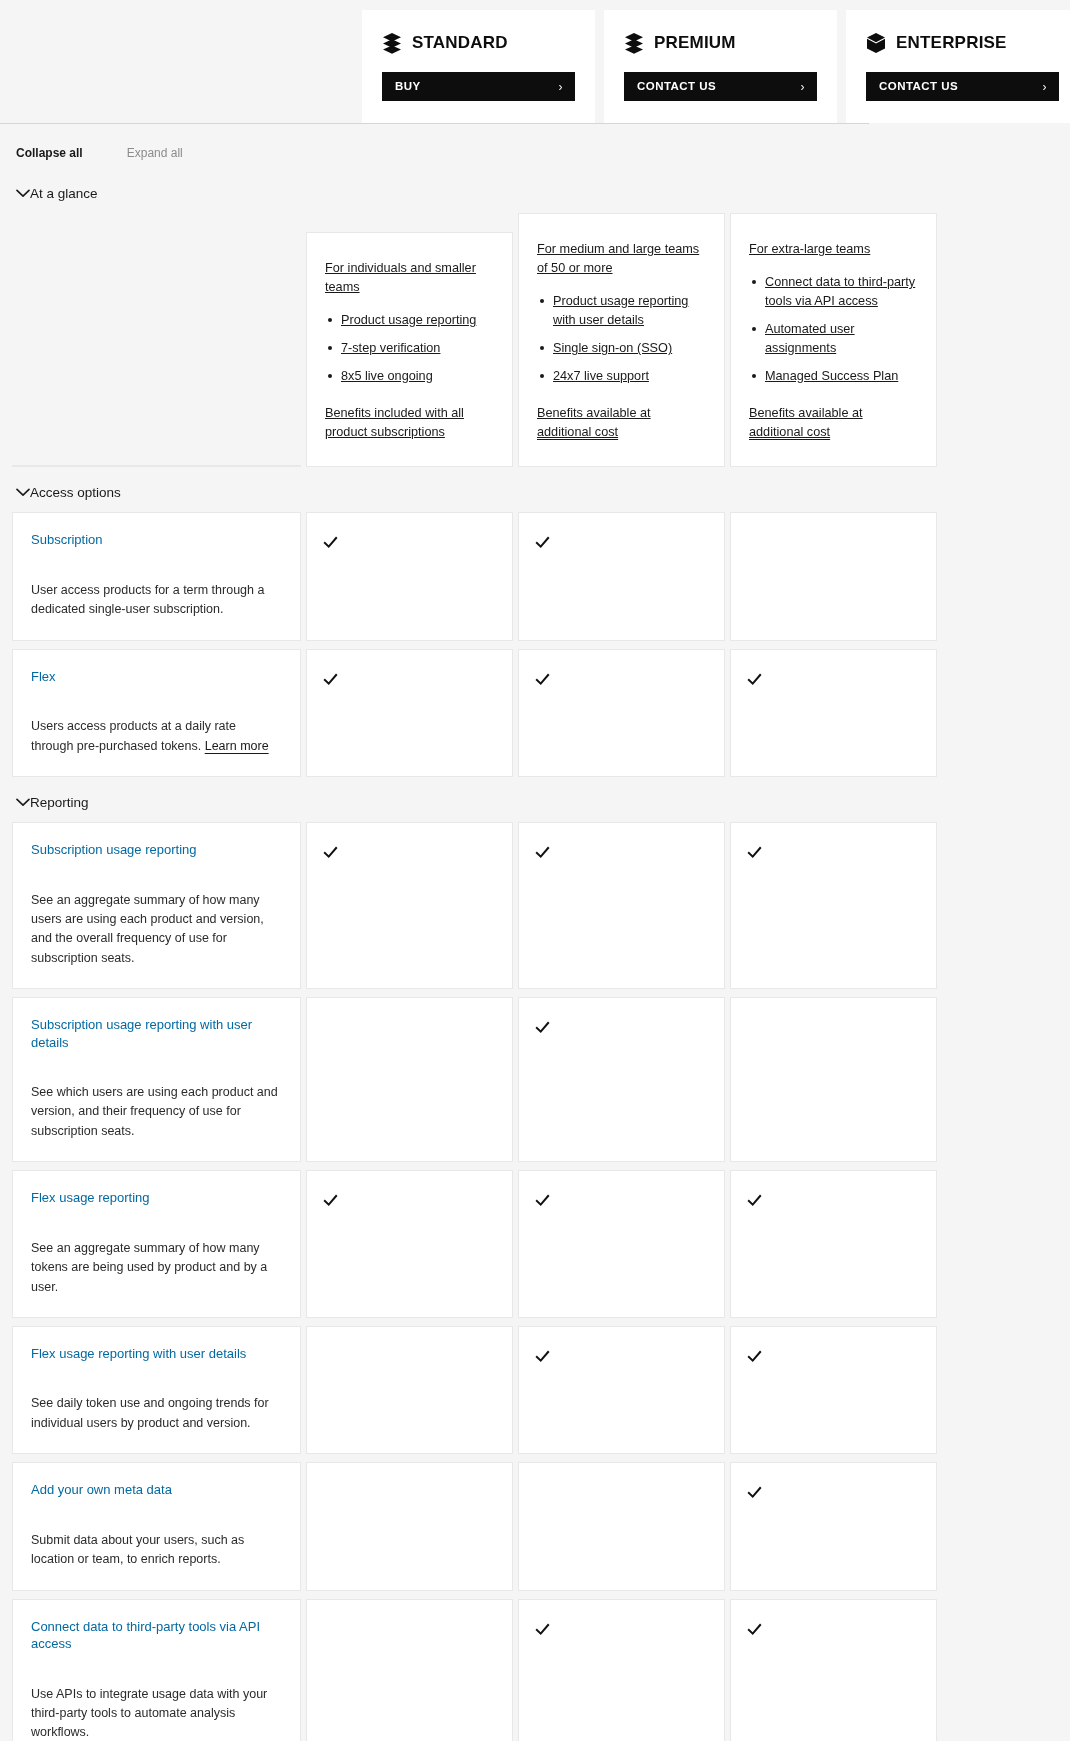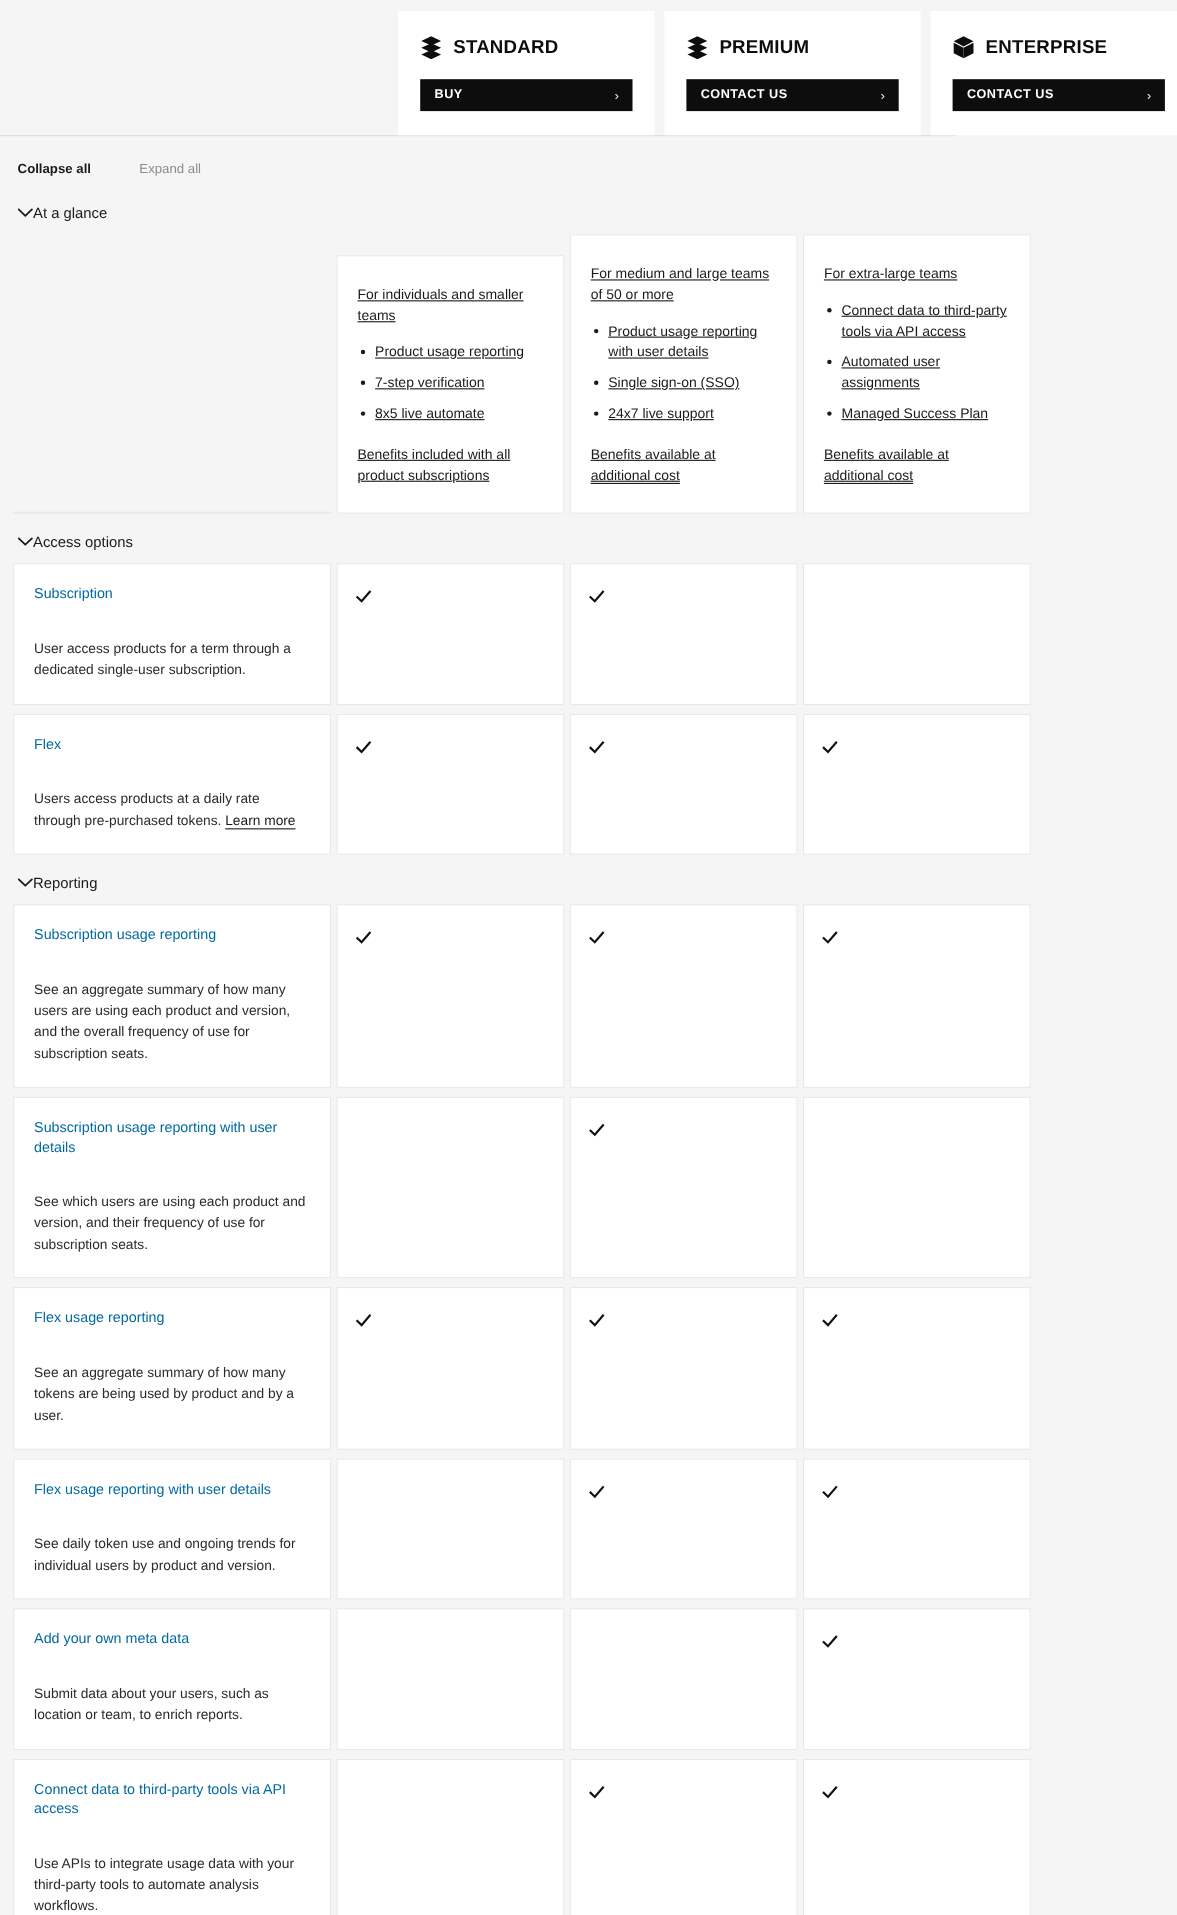--- a/index.html
+++ b/index.html
@@ -198,21 +198,21 @@
           <span class="section-title">At a glance</span>
         </div>
         <div class="rows">
           <div class="glance-row">
             <div class="glance-blank"></div>
             <div class="glance-cell">
               <div class="glance-head">For individuals and smaller teams</div>
               <ul class="glance-list">
                 <li>Product usage reporting</li>
                 <li>7-step verification</li>
-                <li>8x5 live automate</li>
+                <li>8x5 live ongoing</li>
               </ul>
               <div class="glance-foot">Benefits included with all product subscriptions</div>
             </div>
             <div class="glance-cell">
               <div class="glance-head">For medium and large teams of 50 or more</div>
               <ul class="glance-list">
                 <li>Product usage reporting with user details</li>
                 <li>Single sign-on (SSO)</li>
                 <li>24x7 live support</li>
               </ul>

